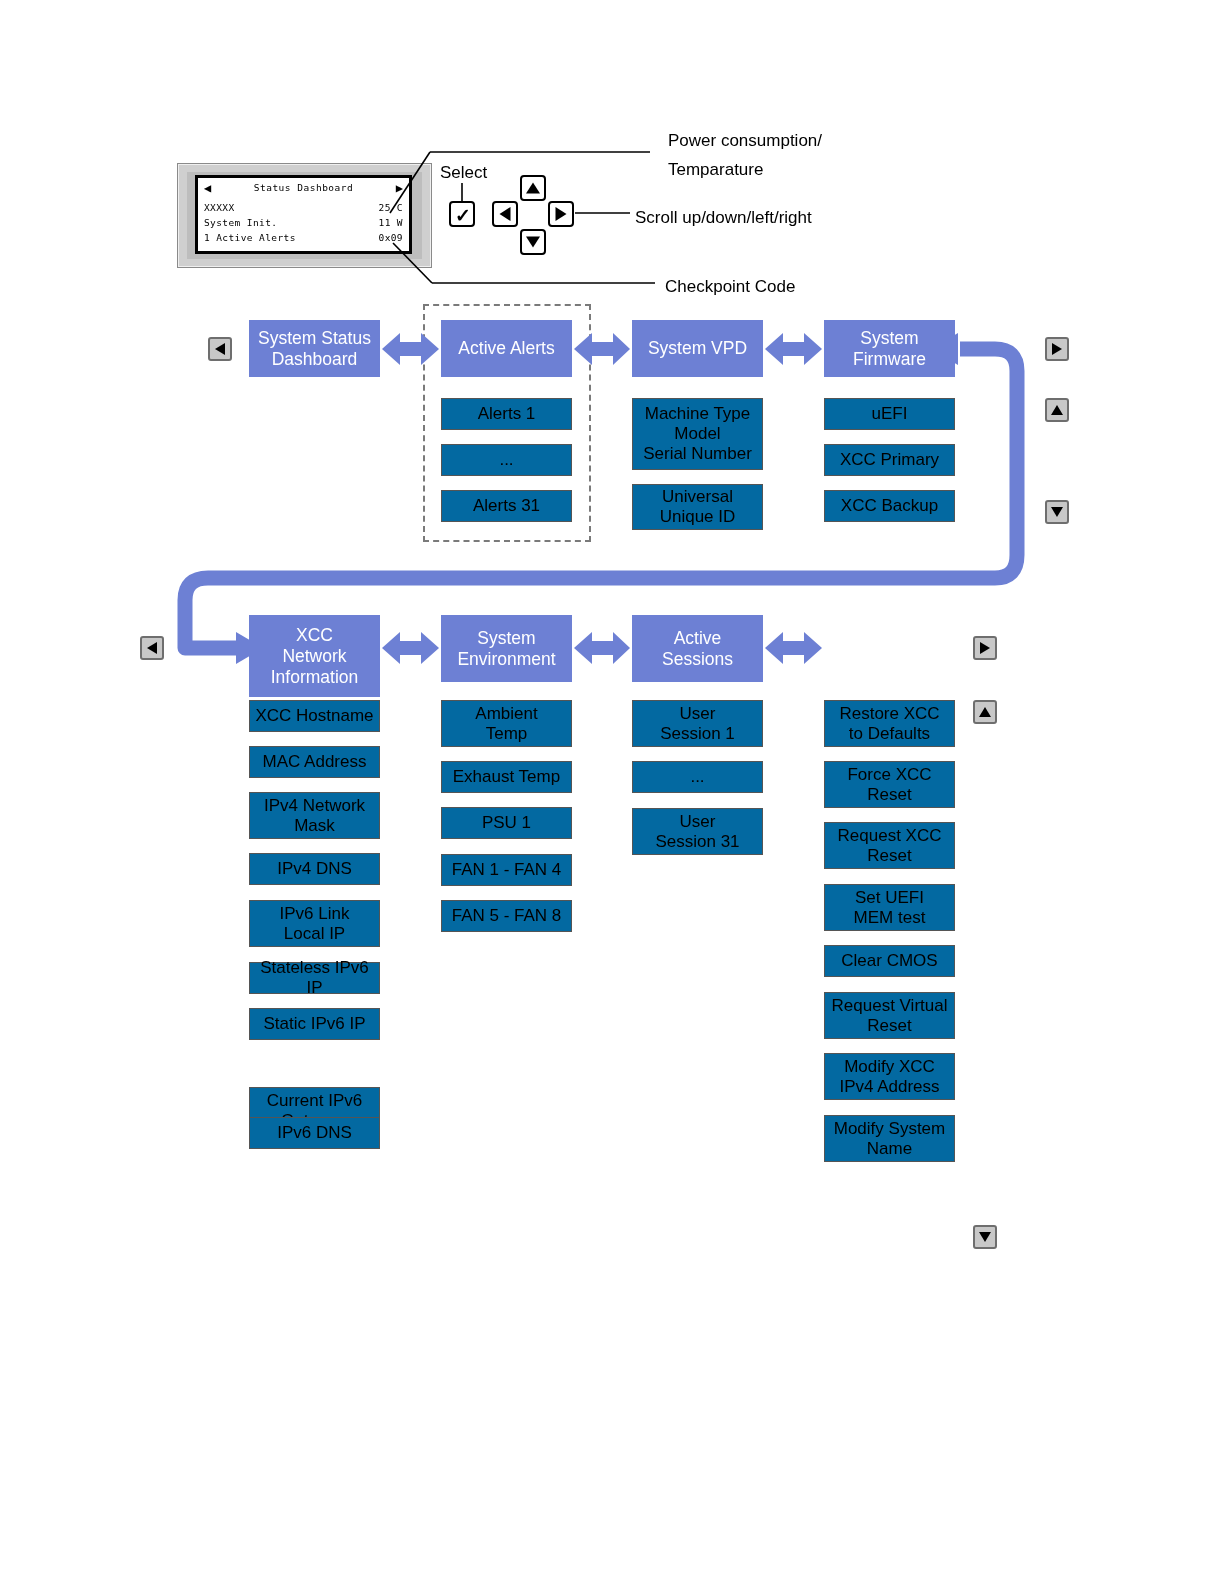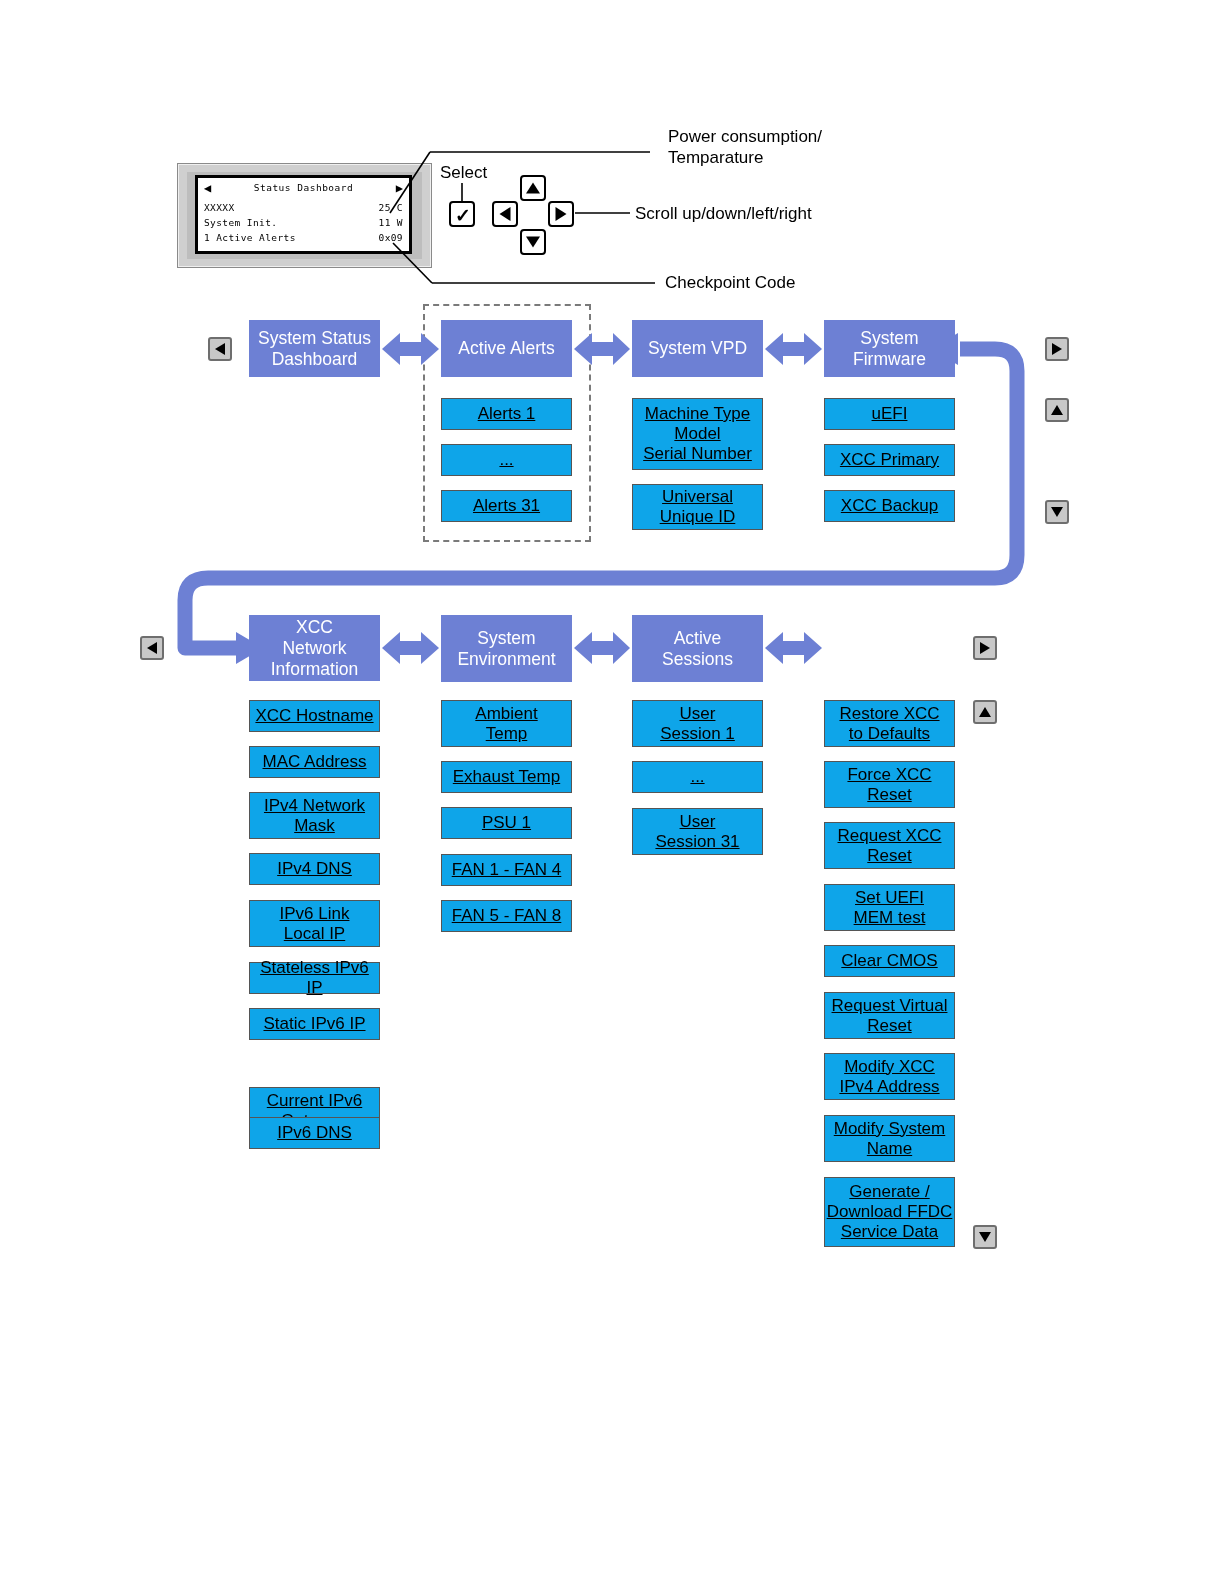--- a/index.html
+++ b/index.html
@@ -35,38 +35,38 @@
   .tri-left{border-top:7px solid transparent;border-bottom:7px solid transparent;border-right:11px solid #000;}
   .tri-right{border-top:7px solid transparent;border-bottom:7px solid transparent;border-left:11px solid #000;}
   #select-label{position:absolute;left:440px;top:163px;font-size:17px;}
   #select-btn{left:449px;top:201px;}
   #select-btn .chk{position:absolute;left:4px;top:1px;font-size:19px;font-weight:bold;line-height:24px;}
   #key-up{left:520px;top:175px;}
   #key-left{left:492px;top:201px;}
   #key-right{left:548px;top:201px;}
   #key-down{left:520px;top:229px;}
 
-  .callout-text{position:absolute;font-size:17px;line-height:21px;white-space:pre-line;}
+  .callout-text{position:absolute;font-size:17px;line-height:29px;white-space:pre-line;}
 
   
   .navsq{position:absolute;width:24px;height:24px;background:#c8c8c8;
      border:2px solid #6e6e6e;border-radius:3px;box-sizing:border-box;}
   .navsq .tri{position:absolute;left:50%;top:50%;transform:translate(-50%,-50%);width:0;height:0;}
   .navsq .tri-up{border-left:6px solid transparent;border-right:6px solid transparent;border-bottom:10px solid #000;}
   .navsq .tri-down{border-left:6px solid transparent;border-right:6px solid transparent;border-top:10px solid #000;}
   .navsq .tri-left{border-top:6px solid transparent;border-bottom:6px solid transparent;border-right:10px solid #000;}
   .navsq .tri-right{border-top:6px solid transparent;border-bottom:6px solid transparent;border-left:10px solid #000;}
 
   
   .hdrbox{position:absolute;background:#6d80d4;color:#fff;display:flex;
      align-items:center;justify-content:center;text-align:center;
      font-size:17.5px;line-height:21px;white-space:pre-line;}
-  .itembox{position:absolute;background:#0ea5e9;border:1.5px solid #555;
+  .itembox{position:absolute;background:#0369a1;border:1.5px solid #555;
      box-sizing:border-box;display:flex;align-items:center;justify-content:center;
-     text-align:center;font-size:17px;line-height:20px;white-space:pre-line;color:#000;text-decoration:underline;}
+     text-align:center;font-size:17px;line-height:20px;white-space:pre-line;color:#000;}
 
   
   #alerts-group{position:absolute;border:2.5px dashed #7a7a7a;box-sizing:border-box;}
 </style>
 </head>
 <body>
 
 <div class="stage">
 
   <div id="lcd-panel">
@@ -189,21 +189,21 @@
   <div class="navsq" style="left:973px;top:636px;">
     <span class="tri tri-right"></span>
     </div>
   <div class="navsq" style="left:973px;top:700px;">
     <span class="tri tri-up"></span>
     </div>
   <div class="navsq" style="left:973px;top:1225px;">
     <span class="tri tri-down"></span>
     </div>
 
-  <div class="hdrbox" style="left:249px;top:615px;width:131px;height:66px;">XCC
+  <div class="hdrbox" style="left:249px;top:615px;width:131px;height:82px;">XCC
 Network
 Information</div>
   <div class="hdrbox" style="left:441px;top:615px;width:131px;height:67px;">System
 Environment</div>
   <div class="hdrbox" style="left:632px;top:615px;width:131px;height:67px;">Active
 Sessions</div>
 
   <svg class="stage" style="pointer-events:none">
     <g fill="#6d80d4">
       <polygon points="382,648 400,632 400,641 421,641 421,655 400,655 400,664"></polygon>
@@ -249,17 +249,14 @@
 Reset</div>
   <div class="itembox" style="left:824px;top:884px;width:131px;height:47px;">Set UEFI
 MEM test</div>
   <div class="itembox" style="left:824px;top:945px;width:131px;height:32px;">Clear CMOS</div>
   <div class="itembox" style="left:824px;top:992px;width:131px;height:47px;">Request Virtual
 Reset</div>
   <div class="itembox" style="left:824px;top:1053px;width:131px;height:47px;">Modify XCC
 IPv4 Address</div>
   <div class="itembox" style="left:824px;top:1115px;width:131px;height:47px;">Modify System
 Name</div>
-  <div class="itembox" style="left:824px;top:1177px;width:131px;height:70px;">Generate /
-Download FFDC
-Service Data</div>
 
 </div>
 
 </body></html>

